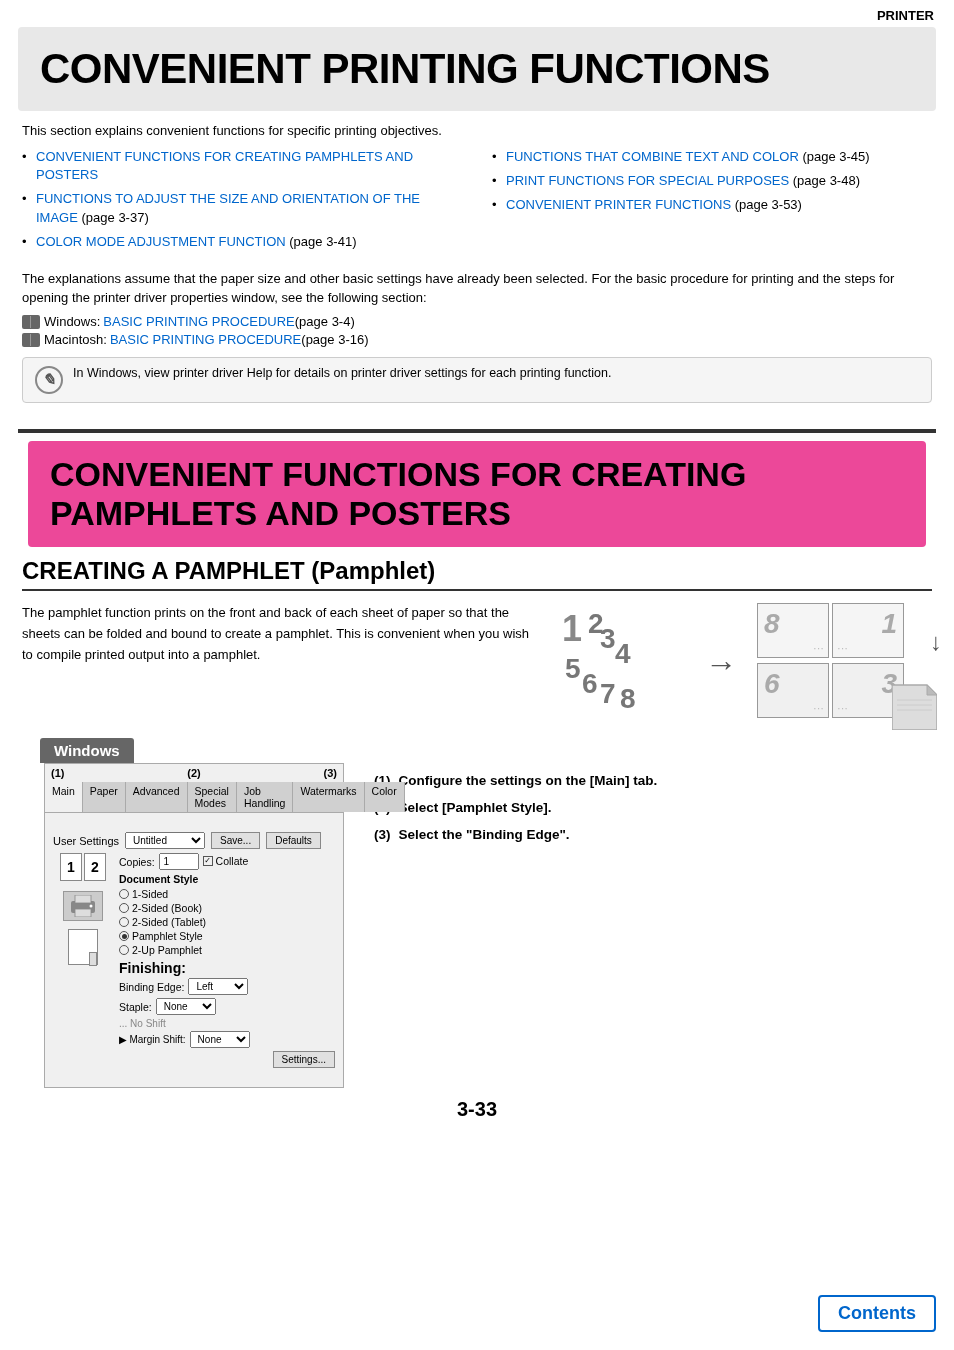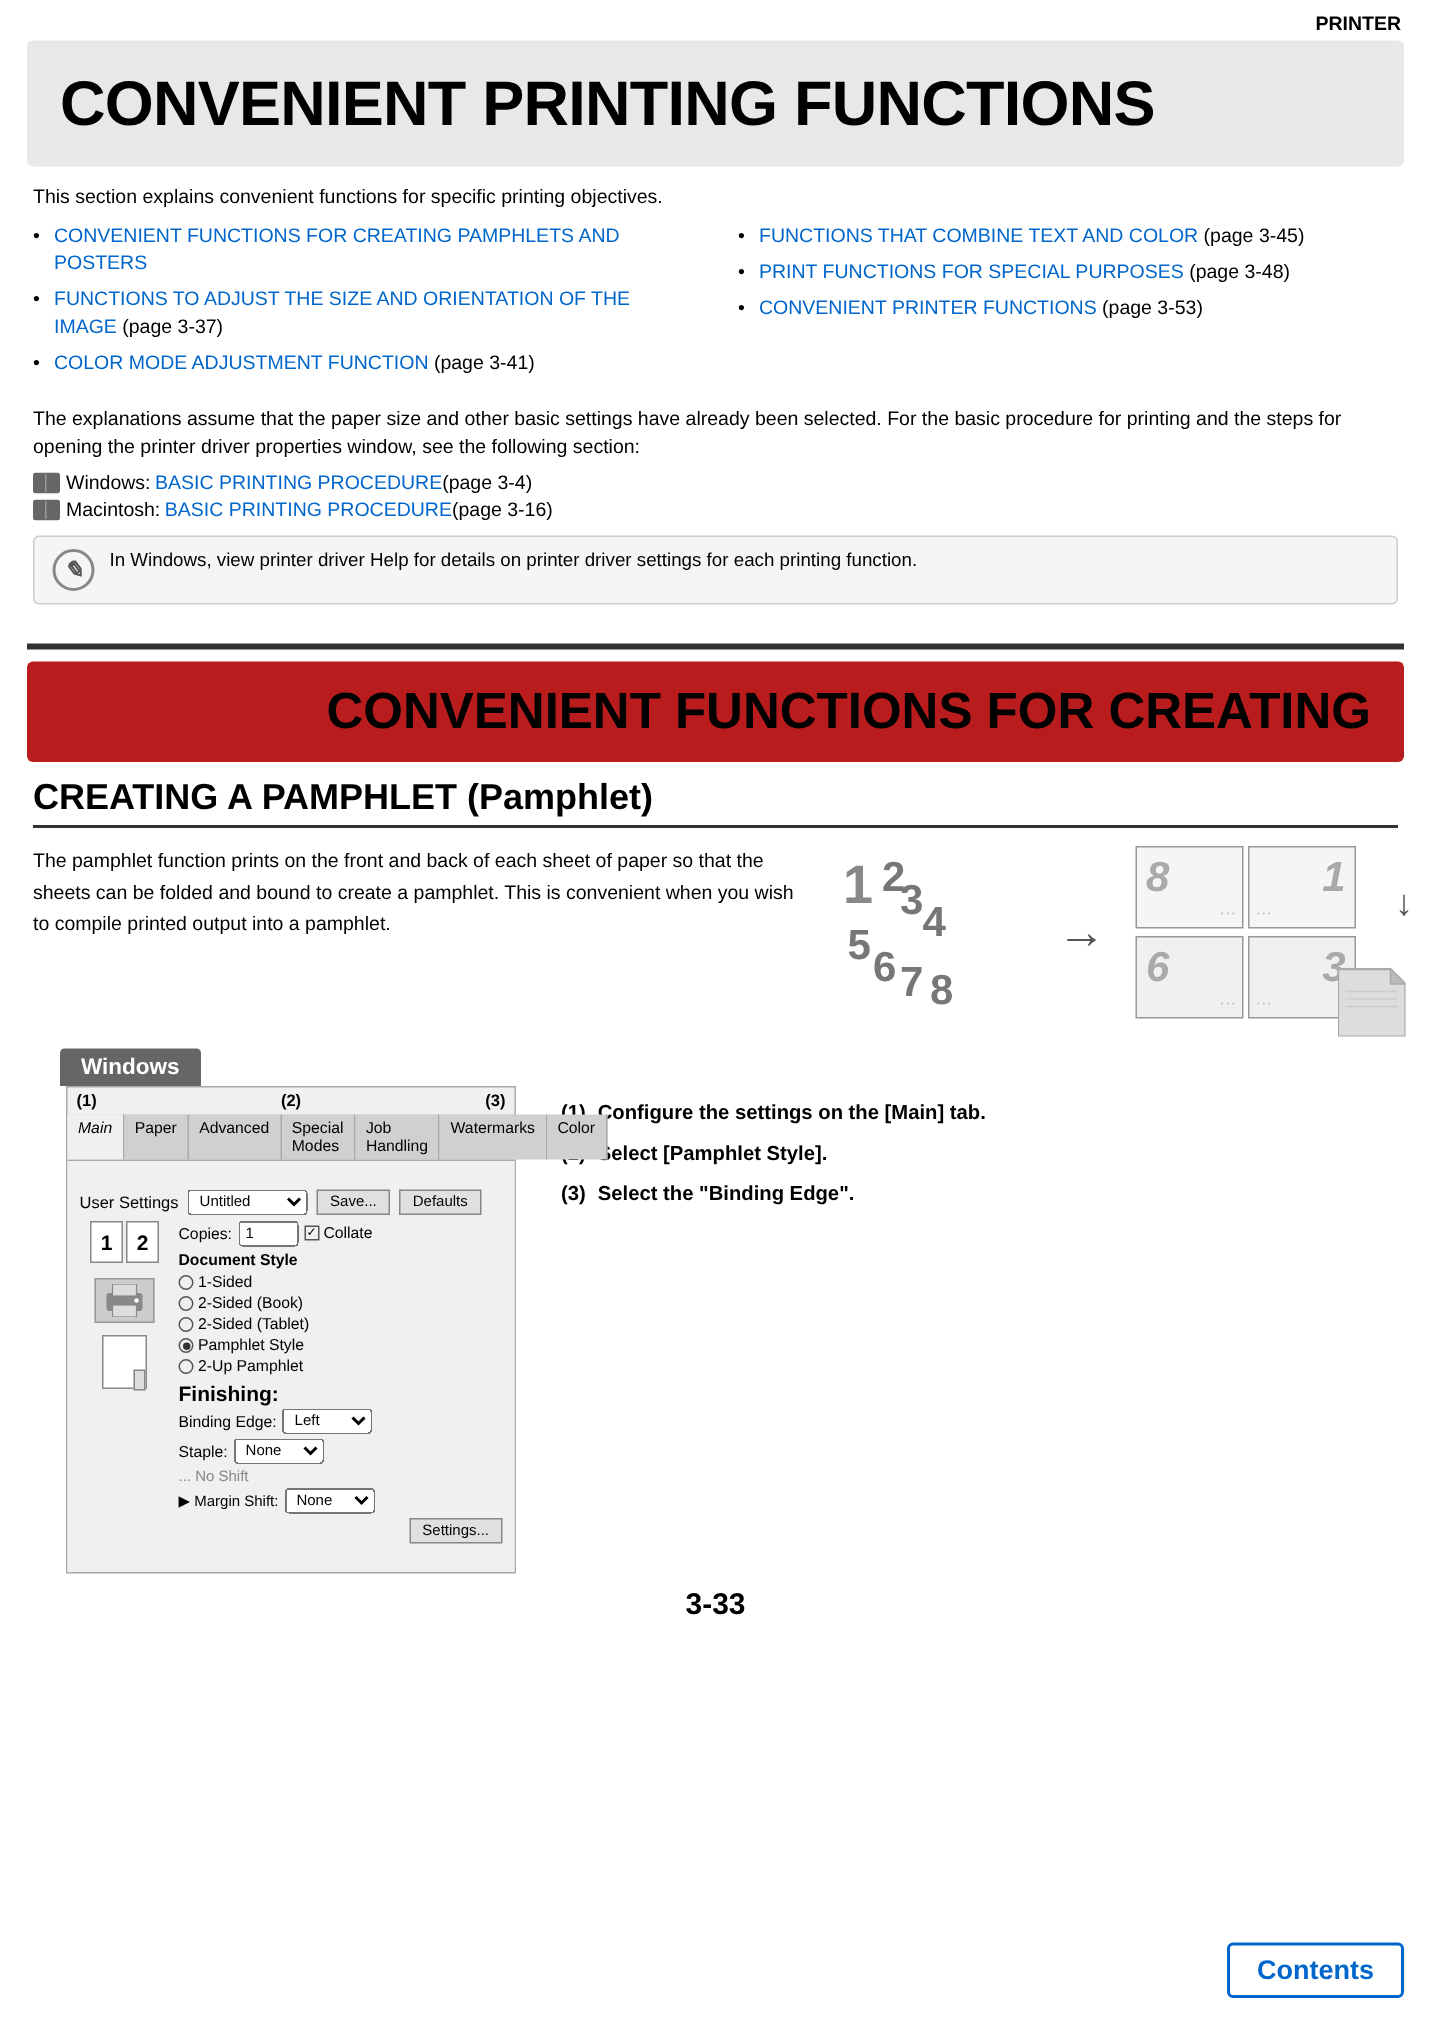--- a/index.html
+++ b/index.html
@@ -117,25 +117,24 @@
     }
 
     
     .section-divider {
       border-top: 3px solid #333;
       margin: 0 18px 0;
     }
 
     
     .section-title-banner {
-      background: #b91c1c;
-      margin: 8px 18px 10px;
+      background: #ec4899;
+      margin: 8px 28px 10px;
       padding: 14px 22px;
       border-radius: 4px;
-      text-align: right;
     }
     .section-title-banner h2 {
       font-size: 34px;
       font-weight: 900;
       color: #000;
       line-height: 1.15;
     }
 
     
     .subsection {
@@ -199,21 +198,20 @@
       font-size: 10.5px;
     }
     .dialog-tab {
       padding: 3px 7px;
       border-right: 1px solid #aaa;
       background: #d0d0d0;
       cursor: pointer;
     }
     .dialog-tab.active {
       background: #f0f0f0;
-      font-style: italic;
     }
 
     .dialog-body {
       padding: 19px 8px;
       background: #f0f0f0;
     }
 
     .dialog-row {
       display: flex;
       align-items: center;
@@ -454,20 +452,21 @@
     <div class="note-icon" style="font-style:italic;">✎</div>
     <span>In Windows, view printer driver Help for details on printer driver settings for each printing function.</span>
   </div>
 </div>
 
 <div class="section-divider" style="border-top:4px solid #333; margin-bottom:8px;"></div>
 
 <div class="section-title-banner">
   <h2>
     <span>CONVENIENT FUNCTIONS FOR CREATING</span><br>
+    <span>PAMPHLETS AND POSTERS</span>
   </h2>
 </div>
 
 <div class="subsection">
   <h3>CREATING A PAMPHLET (Pamphlet)</h3>
 
   <div class="pamphlet-area">
     <p class="pamphlet-description">The pamphlet function prints on the front and back of each sheet of paper so that the sheets can be folded and bound to create a pamphlet. This is convenient when you wish to compile printed output into a pamphlet.</p>
 
     <div class="diagram-svg-container">

